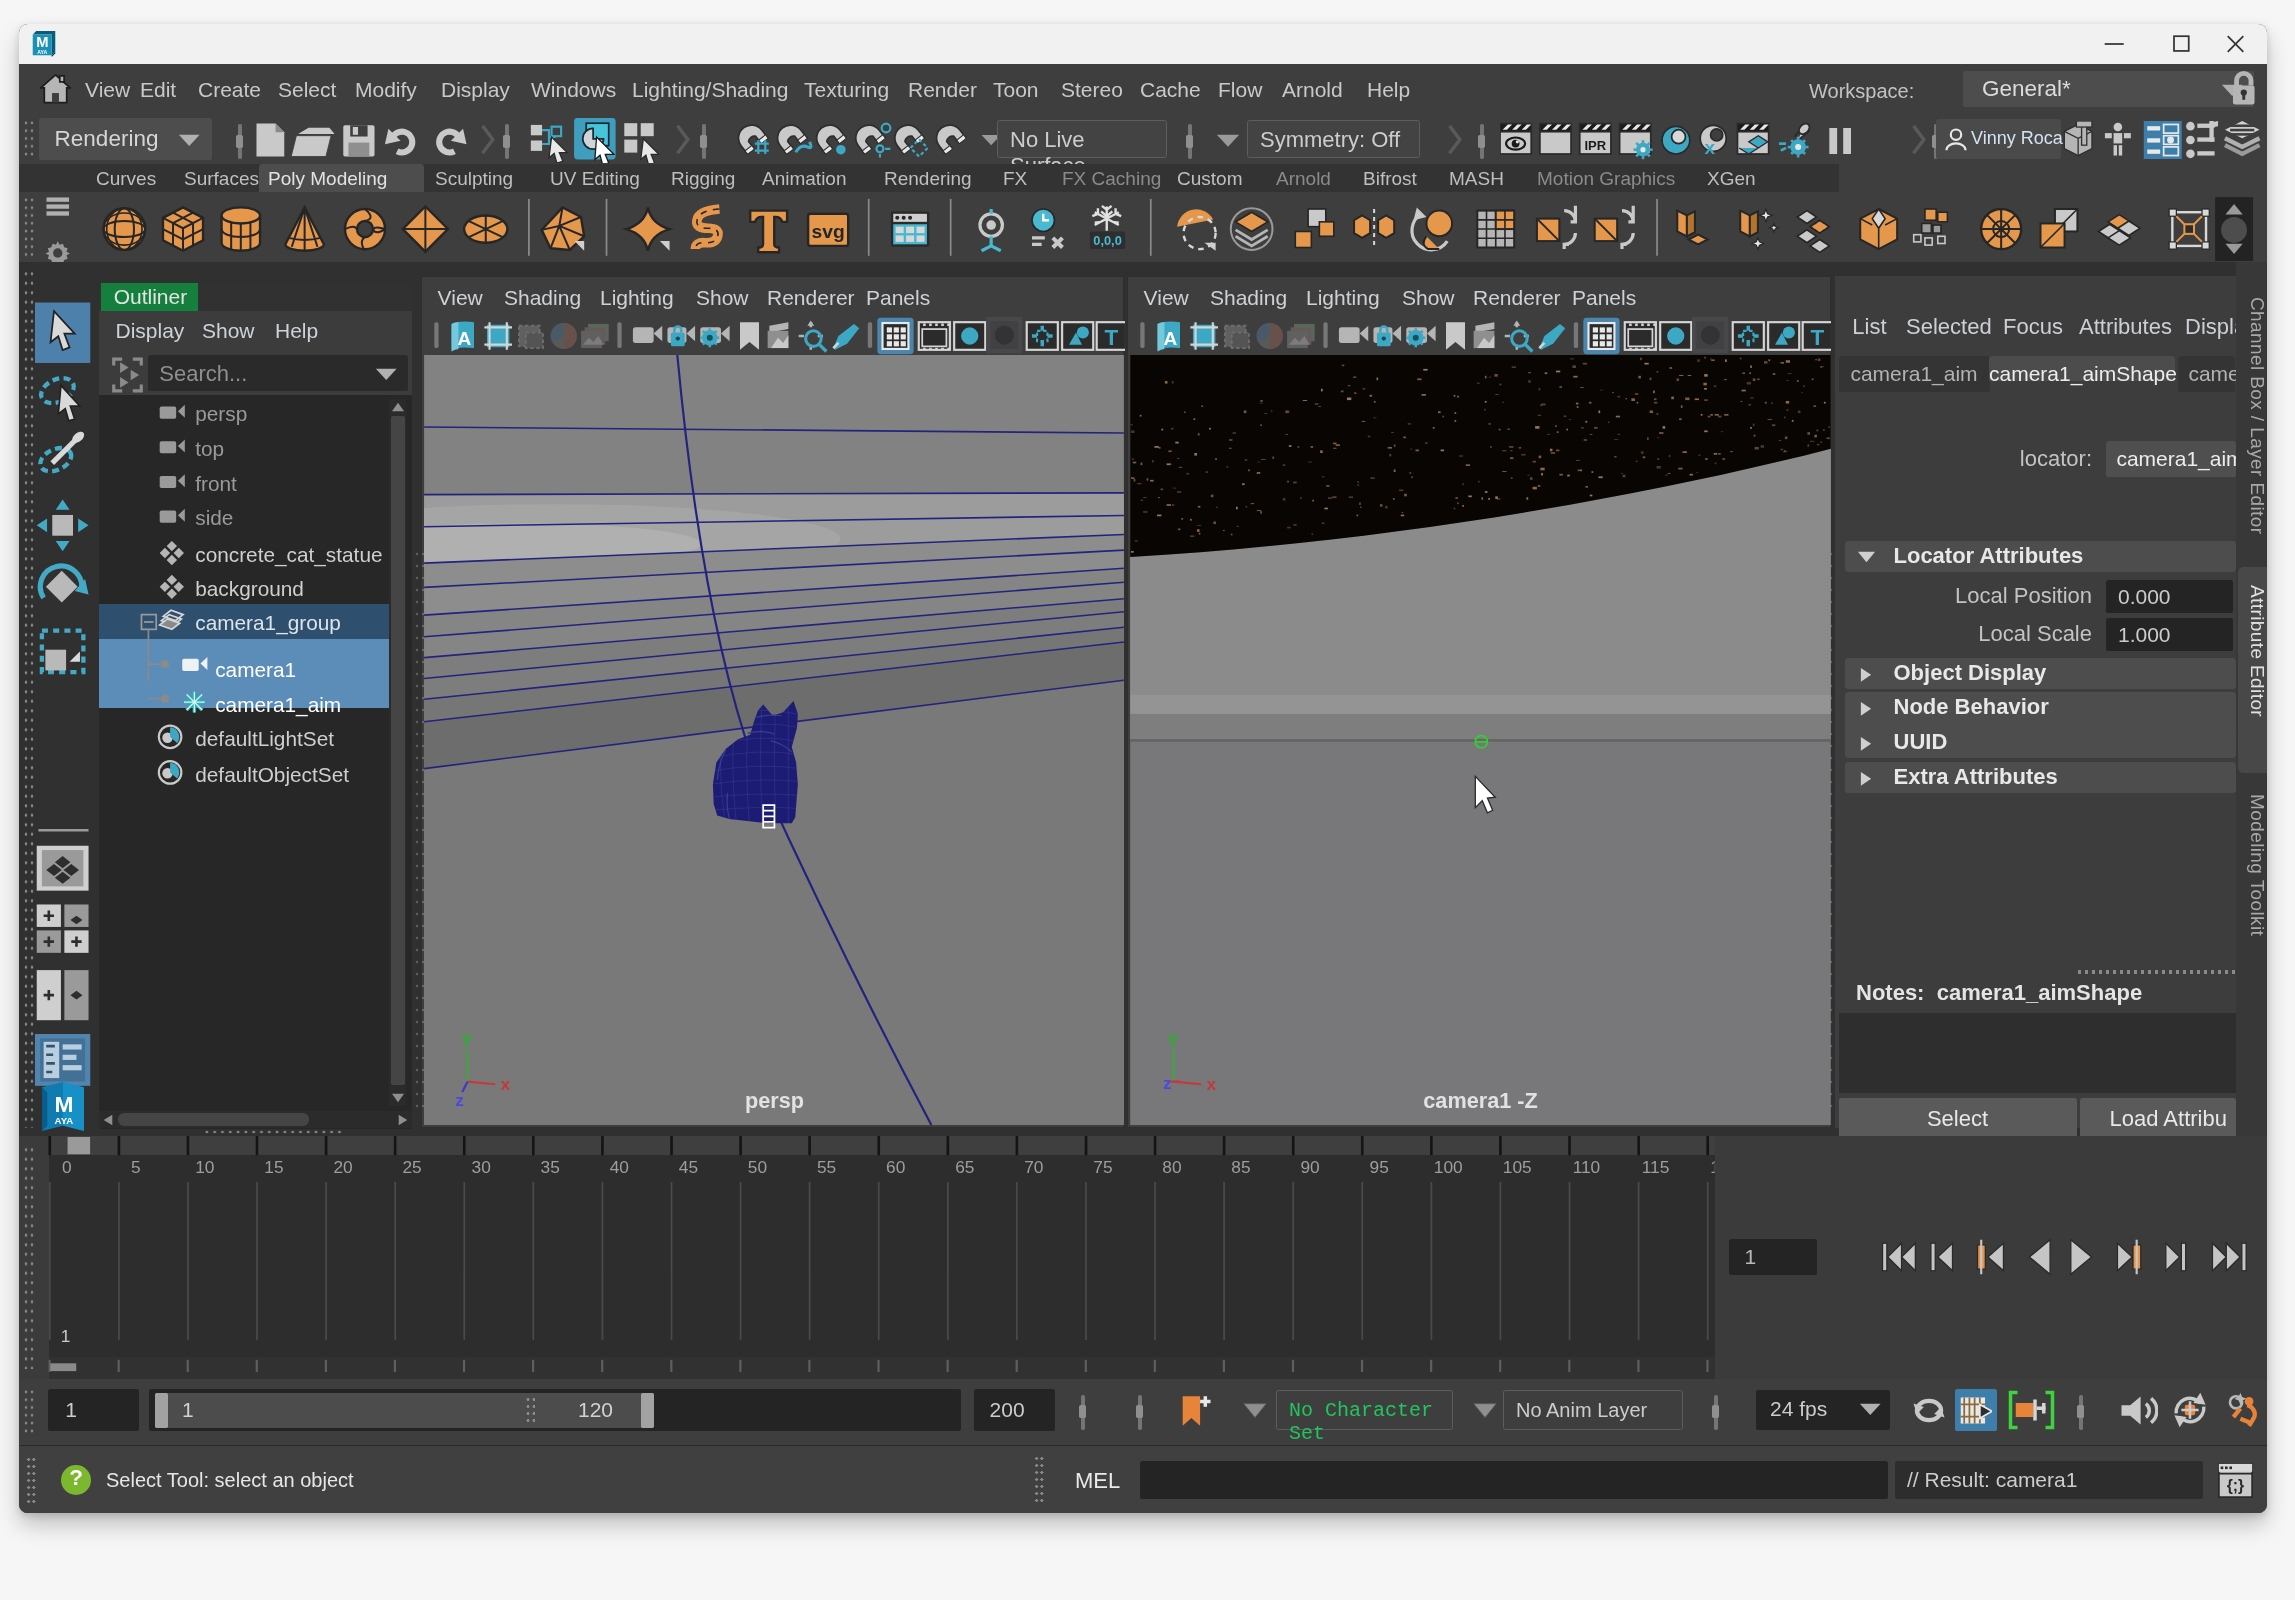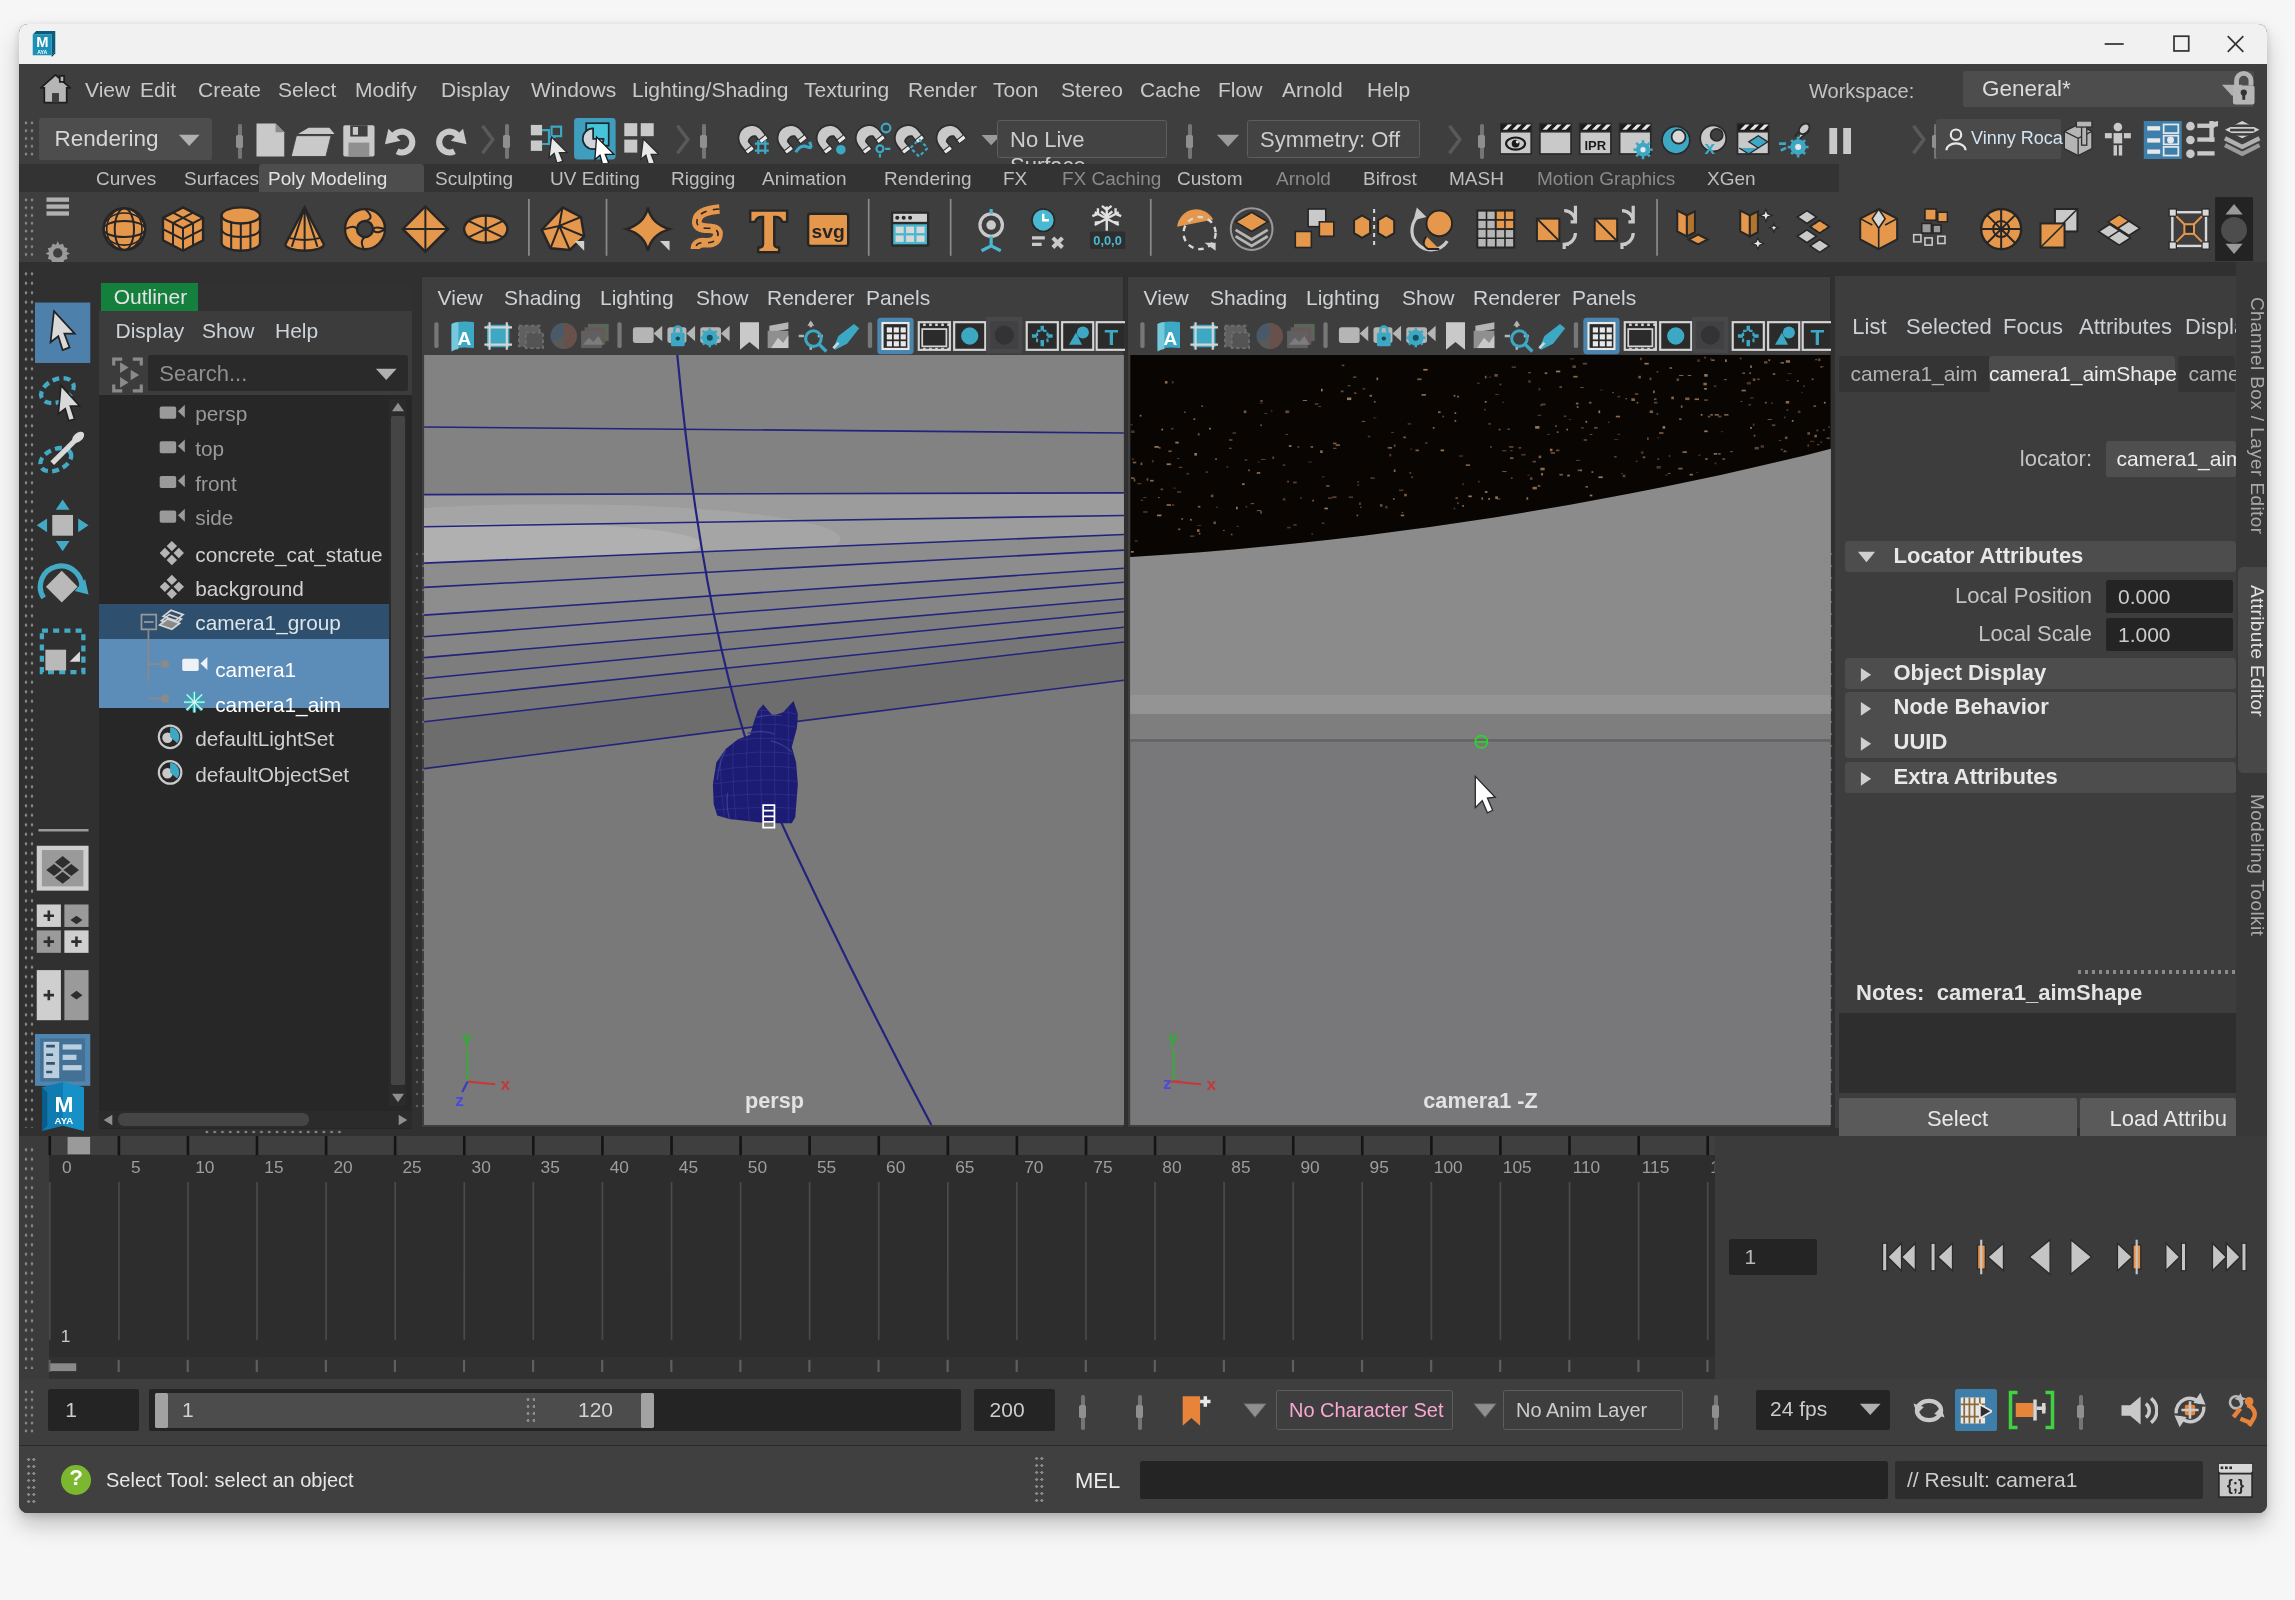--- a/index.html
+++ b/index.html
@@ -1759,21 +1759,21 @@
     <div class="fld" style="left:955px;top:10.4px;width:81px;height:42px;font-size:21px;padding:8.7px 0 0 15.6px;">200</div>
     <div class="sep" style="left:1062px;top:15.6px;"></div>
     <svg class="abs" style="left:1155px;top:12px" width="40" height="40" viewBox="0 0 46 46">
         <path d="M10 6 h20 v34 l-10 -9 -10 9 z" fill="#e8833a"></path>
         <path d="M30 4 h12 m-6 -6 v12" stroke="#e8e8e8" stroke-width="4" transform="translate(0,8)"></path>
       </svg>
     <div class="sep" style="left:1119px;top:15.6px;"></div>
     <svg class="abs" style="left:1223px;top:22.5px" width="26" height="17.3" viewBox="0 0 30 20">
         <polygon points="2,2 28,2 15,18" fill="#8f8f8f" stroke="#5a5a5a" stroke-width="1"></polygon>
       </svg>
-    <div class="abs" style="left:1257px;top:11.3px;width:177px;height:40px;background:#3e3e3e;border:0.9px solid #5d5d5d;border-radius:2.6px;color:#f9a8d4;font-size:20px;padding:7.8px 0 0 12px;">No Character Set</div>
+    <div class="abs" style="left:1257px;top:11.3px;width:177px;height:40px;background:#3e3e3e;border:0.9px solid #5d5d5d;border-radius:2.6px;color:#22c55e;font-size:20px;padding:7.8px 0 0 12px;font-family:Liberation Mono, monospace;">No Character Set</div>
     <svg class="abs" style="left:1453px;top:22.5px" width="26" height="17.3" viewBox="0 0 30 20">
         <polygon points="2,2 28,2 15,18" fill="#8f8f8f" stroke="#5a5a5a" stroke-width="1"></polygon>
       </svg>
     <div class="abs" style="left:1484px;top:11.3px;width:180px;height:40px;background:#3e3e3e;border:0.9px solid #5d5d5d;border-radius:2.6px;color:#cccccc;font-size:20px;padding:7.8px 0 0 12px;">No Anim Layer</div>
     <div class="sep" style="left:1695px;top:15.6px;"></div>
     <div class="abs" style="left:1737px;top:11.3px;width:134px;height:40px;background:#242424;border-radius:2.6px;color:#cccccc;font-size:21px;padding:7px 0 0 14px;">24 fps
       <svg class="abs" style="right:8.7px;top:12px" width="22.5" height="14" viewBox="0 0 26 16">
           <polygon points="1,2 25,2 13,15" fill="#b0b0b0"></polygon>
         </svg>
     </div>

